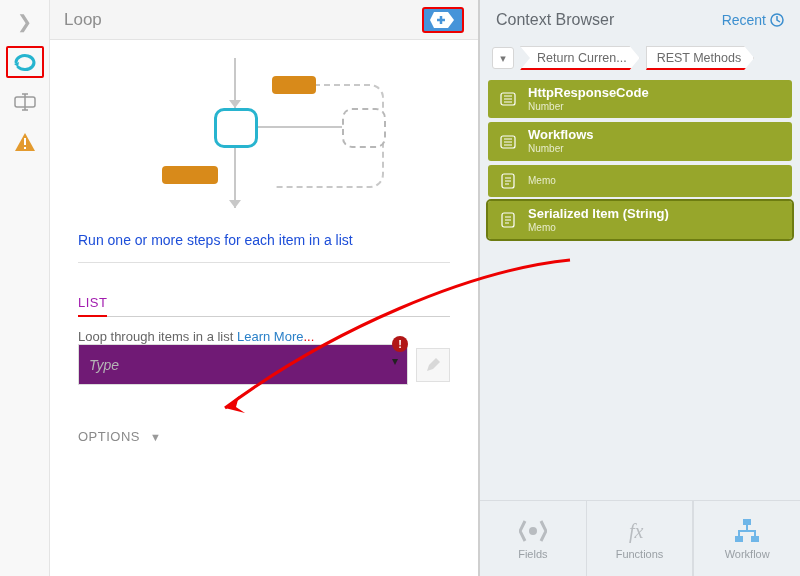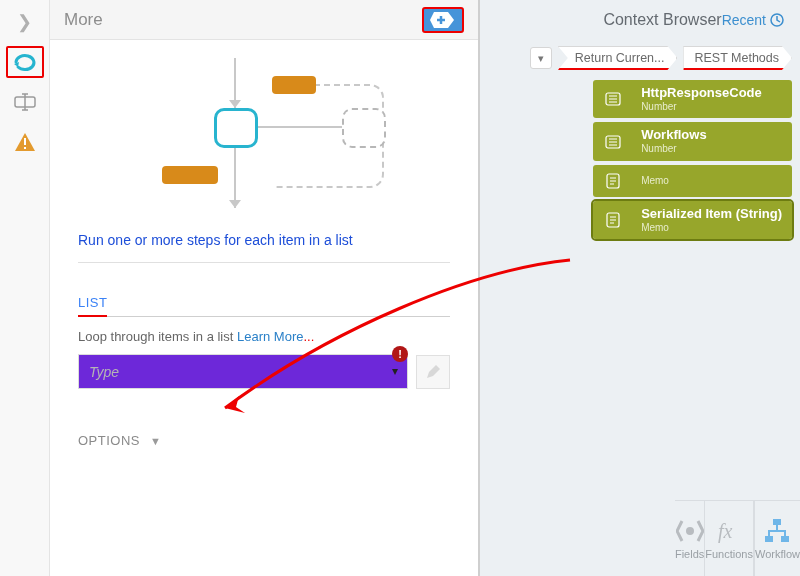--- a/index.html
+++ b/index.html
@@ -32,51 +32,51 @@
   .v1 { left: 120px; top: 0; width: 2px; height: 50px; }
   .v2 { left: 120px; top: 90px; width: 2px; height: 60px; }
   .h1 { left: 143px; top: 68px; width: 85px; height: 2px; }
   .box-dash { position: absolute; left: 160px; top: 26px; width: 110px; height: 104px; border: 2px dashed #c8c8c8; border-left: none; border-bottom-right-radius: 14px; border-top-right-radius: 14px; }
   .arrowhead { position: absolute; width: 0; height: 0; }
   .ah-down1 { left: 115px; top: 42px; border-left: 6px solid transparent; border-right: 6px solid transparent; border-top: 8px solid #c8c8c8; }
   .ah-down2 { left: 115px; top: 142px; border-left: 6px solid transparent; border-right: 6px solid transparent; border-top: 8px solid #c8c8c8; }
 
   .desc { color: #1d4ed8; font-size: 14px; padding-bottom: 14px; border-bottom: 1px solid #e0e0e0; margin-bottom: 32px; }
 
-  .section-label { font-size: 13px; color: #3b82f6; letter-spacing: 0.5px; border-bottom: 1px solid #cfcfcf; padding-bottom: 6px; margin-bottom: 12px; }
+  .section-label { font-size: 13px; color: #a21caf; letter-spacing: 0.5px; border-bottom: 1px solid #cfcfcf; padding-bottom: 6px; margin-bottom: 12px; }
   .section-label .ul { border-bottom: 2px solid #ed0000; padding-bottom: 5px; }
 
-  .hint-row { font-size: 13px; color: #666; margin-bottom: 10px; }
+  .hint-row { font-size: 13px; color: #666; }
   .hint-row a { color: #2a80c8; text-decoration: none; }
   .redstrike { color: #ed0000; }
 
   .input-row { display: flex; align-items: center; gap: 8px; position: relative; }
-  .type-input { flex: 1; height: 35px; border: 1px solid #dcdcdc; padding: 0 30px 0 10px; font-style: italic; color: #aaa; font-size: 14px; background: #6d28d9; }
+  .type-input { flex: 1; height: 41px; border: 1px solid #dcdcdc; padding: 0 30px 0 10px; font-style: italic; color: #aaa; font-size: 14px; background: #701a75; }
   .type-input::placeholder { color: #b5b5b5; }
   .dd-caret { position: absolute; right: 52px; top: 10px; color: #222; font-size: 12px; pointer-events: none; }
   .err-badge { position: absolute; right: 42px; top: -8px; width: 16px; height: 16px; background: #b11616; color: #fff; border-radius: 50%; font-size: 11px; font-weight: bold; display: flex; align-items: center; justify-content: center; }
   .edit-sq { width: 34px; height: 34px; border: 1px solid #e0e0e0; background: #f7f7f7; display: flex; align-items: center; justify-content: center; color: #c7c7c7; }
 
   .options-row { margin-top: 44px; font-size: 13px; color: #8a8a8a; letter-spacing: 0.5px; display: flex; align-items: center; gap: 10px; }
   .caret-dn { color: #9a9a9a; font-size: 11px; }
 
   
-  .right { width: 320px; background: #ecf0f3; display: flex; flex-direction: column; align-items: flex-end; }
+  .right { width: 320px; background: #ecf0f3; display: flex; flex-direction: column; }
   .right-header { height: 40px; display: flex; align-items: center; justify-content: space-between; padding: 0 16px; }
   .cb-title { color: #646a70; font-size: 16px; font-weight: 500; }
   .recent { color: #3c8fcf; font-size: 14px; display: flex; align-items: center; gap: 4px; }
 
   .crumb-row { display: flex; align-items: center; gap: 6px; padding: 6px 8px 10px 12px; }
   .crumb-toggle { width: 22px; height: 22px; background: #fff; border: 1px solid #d6d6d6; border-radius: 3px; display: flex; align-items: center; justify-content: center; color: #777; font-size: 11px; }
   .crumb { position: relative; height: 24px; background: #fff; border: 1px solid #d8d8d8; padding: 0 12px 0 16px; display: flex; align-items: center; color: #6a6a6a; font-size: 12.5px; clip-path: polygon(0 0, calc(100% - 10px) 0, 100% 50%, calc(100% - 10px) 100%, 0 100%, 10px 50%); }
   .crumb.first { clip-path: polygon(0 0, calc(100% - 10px) 0, 100% 50%, calc(100% - 10px) 100%, 0 100%); padding-left: 10px; }
   .crumb-red { border-bottom: 2px solid #ed0000; }
 
   .items { padding: 0 8px; display: flex; flex-direction: column; gap: 4px; }
-  .item { background: #97a62b; color: #fff; border-radius: 3px; padding: 6px 10px; display: flex; gap: 18px; align-items: center; }
+  .item { background: #97a62b; color: #fff; border-radius: 3px; padding: 6px 10px; display: flex; gap: 10px; align-items: center; }
   .item.selected { outline: 2px solid #6d7c11; }
   .item-ico { width: 20px; height: 20px; display: flex; align-items: center; justify-content: center; }
   .item-text { display: flex; flex-direction: column; line-height: 1.15; }
   .item-name { font-size: 13px; font-weight: 600; }
   .item-sub { font-size: 10px; color: #e7eccb; }
 
   .tabs { margin-top: auto; border-top: 1px solid #d9dde1; display: flex; height: 76px; }
   .tab { flex: 1; display: flex; flex-direction: column; align-items: center; justify-content: center; gap: 4px; color: #9aa0a5; font-size: 11px; cursor: pointer; position: relative; }
   .tab.active { color: #8e9a1e; }
   .tab.redbox { outline: 2px solid #ed0000; outline-offset: -2px; }
@@ -113,21 +113,21 @@
       <svg width="22" height="20" viewBox="0 0 22 20">
         <path d="M11 1 L21 19 L1 19 Z" fill="#e39a2e"></path>
         <rect x="10" y="6" width="2" height="7" fill="#fff"></rect>
         <rect x="10" y="15" width="2" height="2" fill="#fff"></rect>
       </svg>
     </div>
   </div>
 
   <div class="center">
     <div class="center-header">
-      <div class="center-title">More</div>
+      <div class="center-title">Loop</div>
       <div class="insert-btn">
         <svg width="26" height="18" viewBox="0 0 26 18">
           <path d="M4 1 h14 l6 8 l-6 8 h-14 l-4 -8 z" fill="#fff"></path>
           <line x1="11" y1="5" x2="11" y2="13" stroke="#4694d9" stroke-width="2.5"></line>
           <line x1="7" y1="9" x2="15" y2="9" stroke="#4694d9" stroke-width="2.5"></line>
         </svg>
       </div>
     </div>
 
     <div class="center-body">

